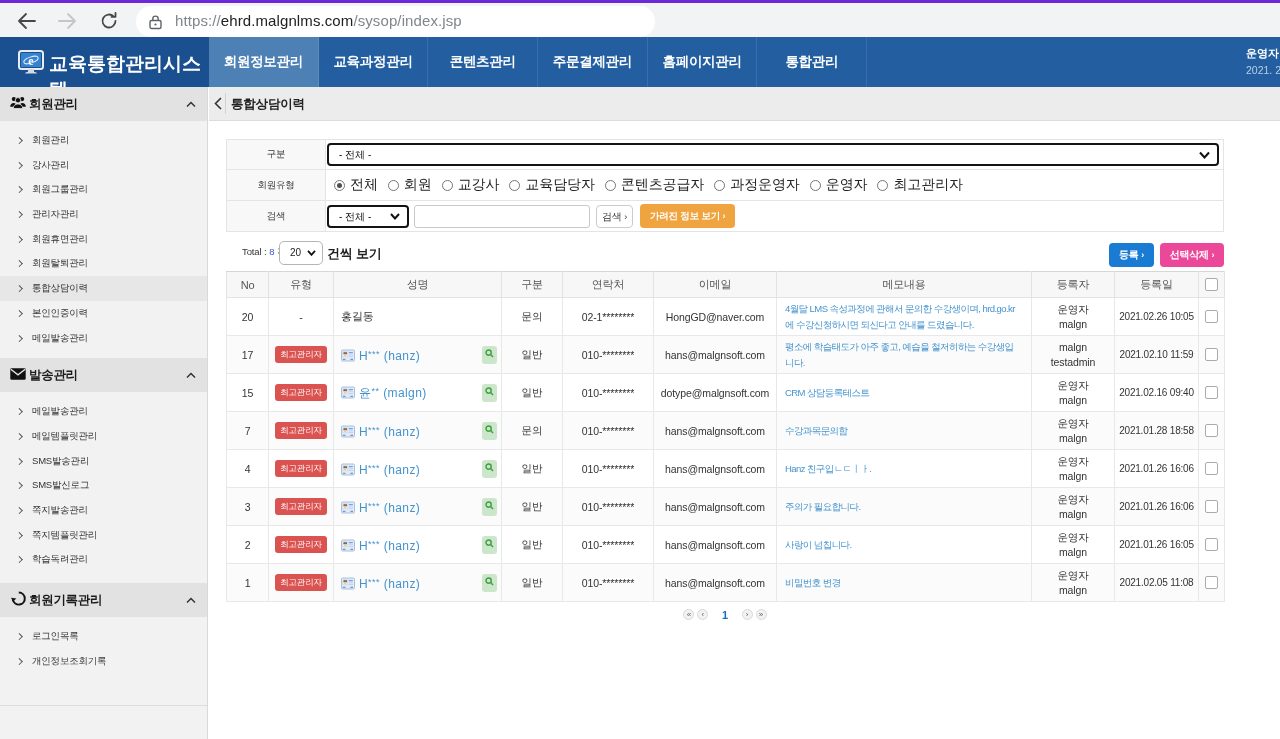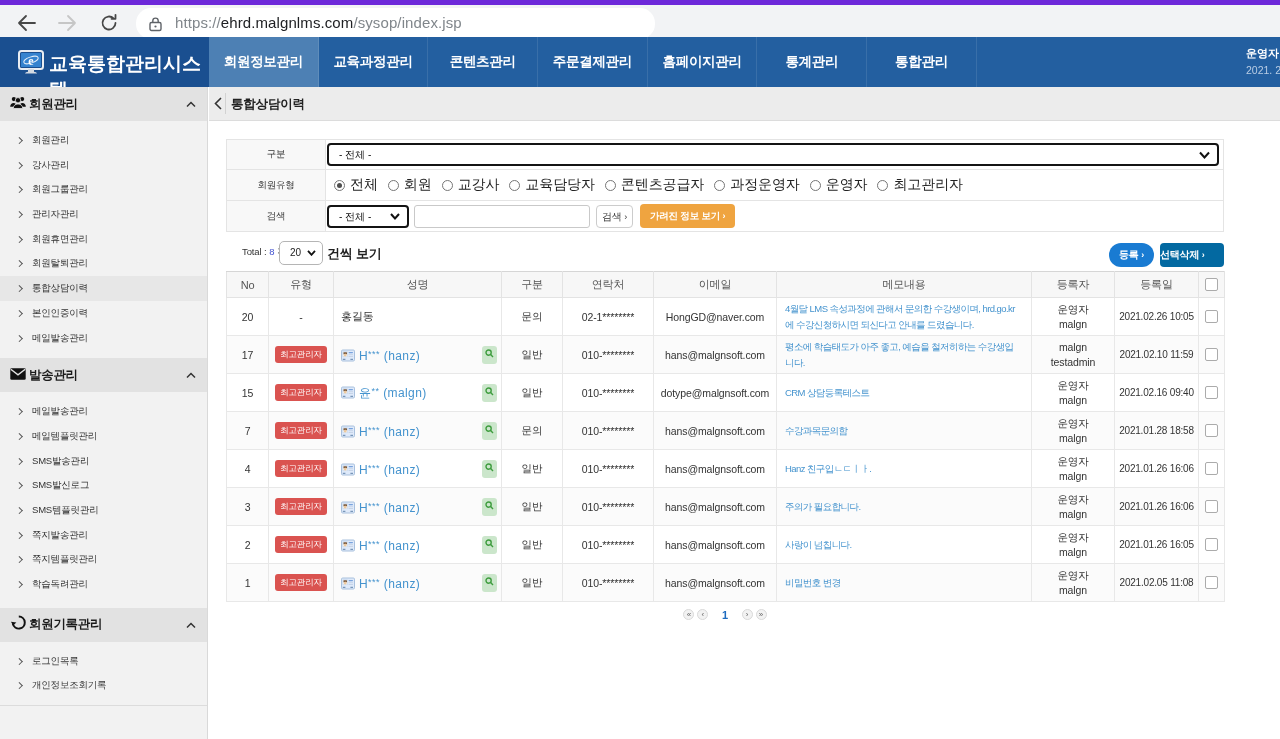--- a/index.html
+++ b/index.html
@@ -1,20 +1,20 @@
 <!DOCTYPE html>
 <html lang="ko"><head>
 <meta charset="utf-8">
 <style>
 * { margin:0; padding:0; box-sizing:border-box; }
 html,body { width:1280px; height:739px; overflow:hidden; }
 body { font-family:"Liberation Sans", sans-serif; background:#fff; position:relative; }
 
 
-.chrome { position:absolute; left:0; top:0; width:1280px; height:37px; background:#f2f3f5; border-top:5px solid #6d28d9; }
+.chrome { position:absolute; left:0; top:0; width:1280px; height:37px; background:#f2f3f5; border-top:3px solid #6d28d9; }
 .chrome svg.nav { position:absolute; top:8px; }
 .urlbar { position:absolute; left:136px; top:3px; width:519px; height:31px; border-radius:15px; background:#fff; }
 .urltext { position:absolute; left:175px; top:9px; font-size:15px; color:#80868b; letter-spacing:0.1px; }
 .urltext b { color:#202124; font-weight:normal; }
 
 
 .navbar { position:absolute; left:0; top:37px; width:1280px; height:50px; background:#235fa0; }
 .logo { position:absolute; left:0; top:0; width:209px; height:50px; background:#1a4f90; color:#fff; }
 .logo .txt { position:absolute; left:49px; top:14px; font-size:19px; font-weight:bold; letter-spacing:0px; }
 .tabs { position:absolute; left:209px; top:0; height:50px; display:flex; }
@@ -63,22 +63,22 @@
 .btn-orange { display:inline-block; vertical-align:middle; height:24px; line-height:24px; border-radius:4px; background:#efa440; color:#fff; font-size:9.5px; font-weight:bold; padding:0 10px; margin-left:7px; letter-spacing:-0.2px; }
 .arr { font-size:9px; }
 
 
 .totalrow { position:absolute; left:17px; top:116px; width:998px; height:30px; font-size:9.5px; color:#333; }
 .totalrow .tt { position:absolute; left:16px; top:9px; letter-spacing:-0.1px;}
 .totalrow .tt b { color:#4353d0; font-weight:normal; }
 .sel20 { position:absolute; left:53px; top:4px; width:44px; height:24px; border:1px solid #b5b5b5; border-radius:5px; background:#fff; line-height:22px; padding-left:10px; font-size:10px; color:#222; }
 .sel20 svg { position:absolute; right:6px; top:8px; }
 .totalrow .per { position:absolute; left:101px; top:8px; font-size:13px; font-weight:bold; color:#222; letter-spacing:-0.2px; }
-.btn-blue { position:absolute; left:883px; top:6px; width:45px; height:24px; border-radius:12px; background:#197bd2; color:#fff; font-size:10px; font-weight:bold; text-align:center; line-height:24px; letter-spacing:-0.2px; }
-.btn-red { position:absolute; left:934px; top:6px; width:64px; height:24px; border-radius:4px; background:#0369a1; color:#fff; font-size:10px; font-weight:bold; line-height:24px; letter-spacing:-0.2px; }
+.btn-blue { position:absolute; left:883px; top:6px; width:45px; height:24px; border-radius:4px; background:#197bd2; color:#fff; font-size:10px; font-weight:bold; text-align:center; line-height:24px; letter-spacing:-0.2px; }
+.btn-red { position:absolute; left:934px; top:6px; width:64px; height:24px; border-radius:4px; background:#ec4899; color:#fff; font-size:10px; font-weight:bold; text-align:center; line-height:24px; letter-spacing:-0.2px; }
 
 
 .dtable { position:absolute; left:17px; top:150px; width:998px; border-collapse:collapse; table-layout:fixed; }
 .dtable th { height:26px; background:#f7f7f7; border:1px solid #e3e3e3; border-top:1px solid #d6d6d6; font-size:11px; font-weight:normal; color:#555; letter-spacing:-0.2px; }
 .dtable td { height:38px; border:1px solid #e8e8e8; font-size:10.5px; color:#333; text-align:center; padding:2px 4px; letter-spacing:-0.1px; }
 .dtable tr.alt td { background:#fbfbfb; }
 .dtable td.nm { text-align:left; padding-left:7px; position:relative; }
 .dtable td.memo { text-align:left; padding-left:8px; padding-right:4px; }
 .dtable a { color:#4493ce; text-decoration:none; }
 .dtable td.nm a { font-size:12px; letter-spacing:0.4px; }
@@ -130,21 +130,20 @@
       <path d="M7 23.4c0-1.3 2.6-2 6-2s6 0.7 6 2z" fill="#d4dae2"></path>
     </svg>
     <div class="txt">교육통합관리시스템</div>
   </div>
   <div class="tabs">
     <div class="tab active">회원정보관리</div>
     <div class="tab">교육과정관리</div>
     <div class="tab">콘텐츠관리</div>
     <div class="tab">주문결제관리</div>
     <div class="tab">홈페이지관리</div>
-    <div class="tab">통계관리</div>
     <div class="tab">통합관리</div>
   </div>
   <div class="userinfo">
       <div class="nm">운영자</div>
       <div class="dt">2021. 2.</div>
     </div>
 </div>
 
 <div class="sidebar">
   <div class="sec">
@@ -180,21 +179,20 @@
       <div class="t">발송관리</div>
       <svg class="ch" width="10" height="7" viewBox="0 0 10 7">
         <path d="M1 5.5l4-4 4 4" stroke="#333" stroke-width="1.5" fill="none"></path>
       </svg>
     </div>
   <div class="menu m2">
     <a>메일발송관리</a>
     <a>메일템플릿관리</a>
     <a>SMS발송관리</a>
     <a>SMS발신로그</a>
-    <a>SMS템플릿관리</a>
     <a>쪽지발송관리</a>
     <a>쪽지템플릿관리</a>
     <a>학습독려관리</a>
   </div>
   <div class="sec">
       <div class="ic"><svg width="15" height="15" viewBox="0 0 15 15">
           <path d="M7.8 1.6a6 6 0 1 1-5.9 7.2" stroke="#111" stroke-width="2" fill="none"></path>
           <path d="M0 6.7l2 3.8 3.4-2.9z" fill="#111"></path>
         </svg></div>
       <div class="t">회원기록관리</div>

